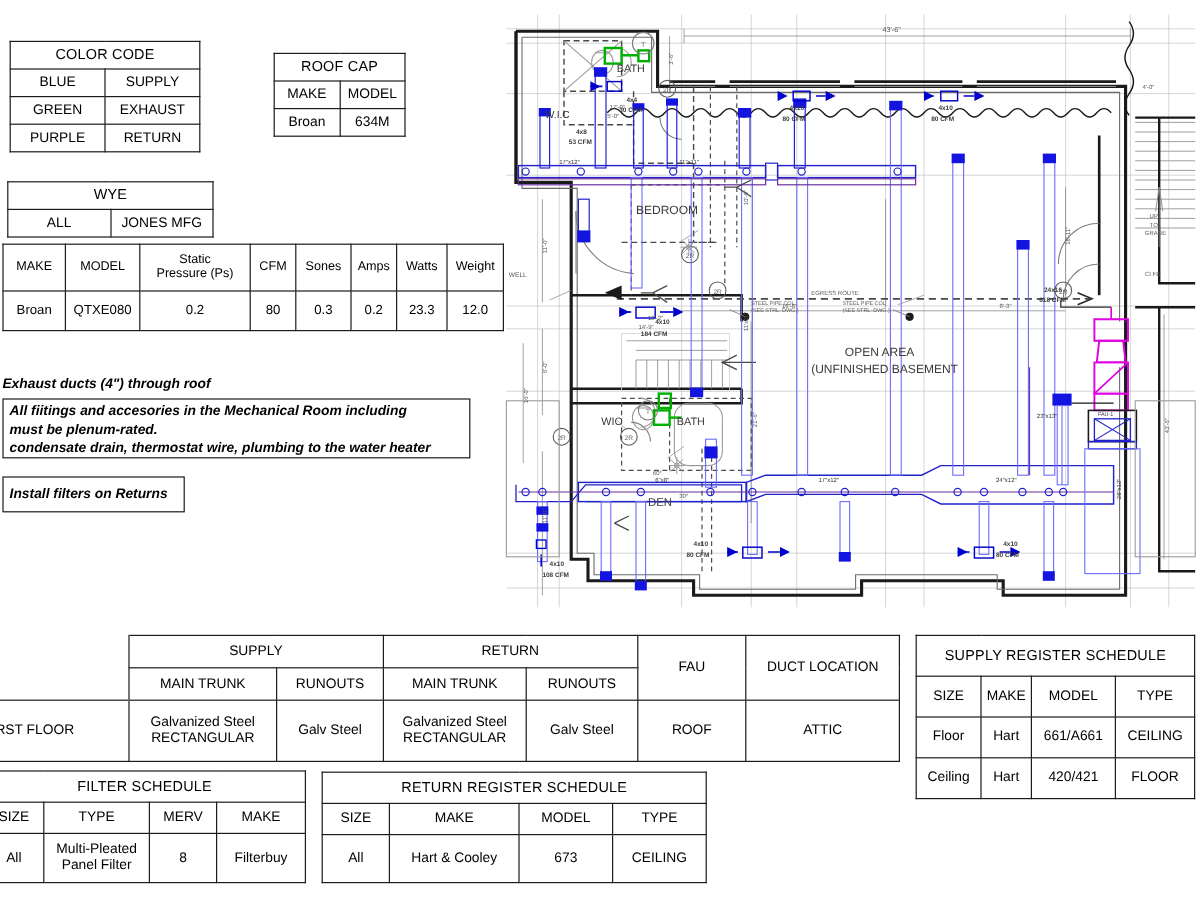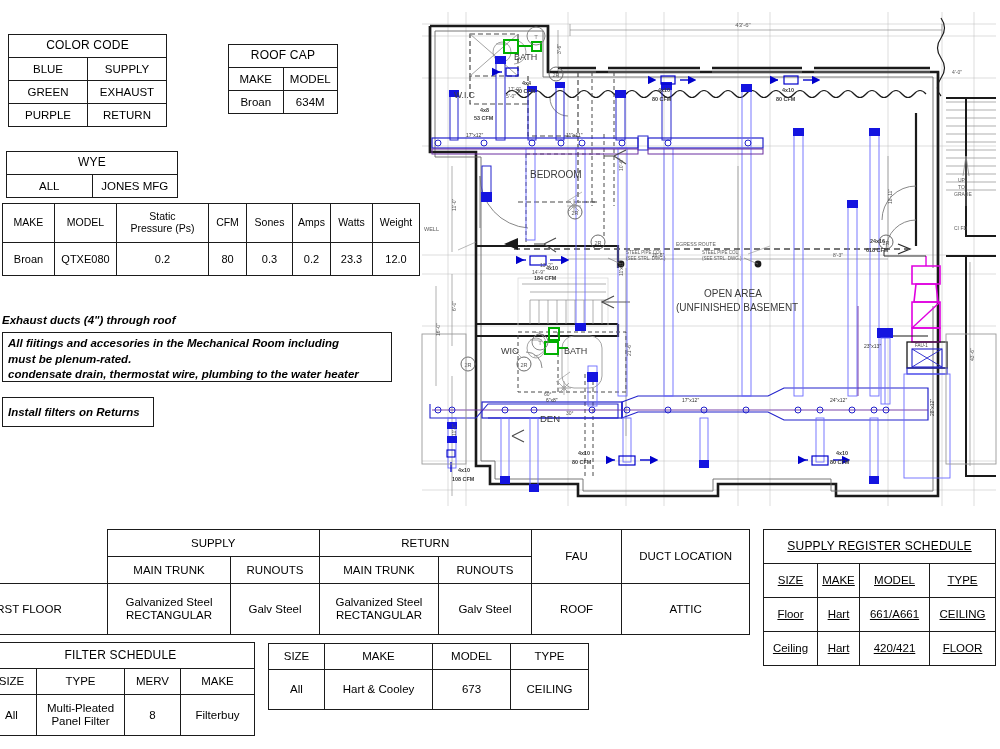--- a/index.html
+++ b/index.html
@@ -98,21 +98,21 @@
   #filter-sched { left: -14px; top: 642px; width: 268px; font-size: 11.5px; }
   #filter-sched td { height: 21px; }
   #filter-sched .datarow td { height: 36px; }
 
   
   #return-reg-sched { left: 268px; top: 643px; width: 320px; font-size: 11.5px; }
   #return-reg-sched td { height: 21px; }
   #return-reg-sched .datarow td { height: 35px; }
 
   
-  #supply-reg-sched { left: 763px; top: 529px; width: 232px; font-size: 11.5px; text-decoration: underline; }
+  #supply-reg-sched { left: 763px; top: 529px; width: 232px; font-size: 11.5px; }
   #supply-reg-sched td { height: 29px; }
 
   
   #floor-plan {
     position: absolute;
     left: 418px; top: 6px;
     width: 582px; height: 505px;
     overflow: hidden;
   }
   #floor-plan svg { display: block; }
@@ -299,20 +299,23 @@
   </table>
 
 <table class="sched" id="return-reg-sched">
   <colgroup>
     <col style="width:56px">
       <col style="width:108px">
       <col style="width:78px">
       <col style="width:78px">
   </colgroup>
   <tbody>
+      <tr>
+    <td colspan="4" class="title">RETURN REGISTER SCHEDULE</td>
+  </tr>
   <tr>
     <td>SIZE</td>
     <td>MAKE</td>
     <td>MODEL</td>
     <td>TYPE</td>
   </tr>
   <tr class="datarow">
     <td>All</td>
     <td>Hart &amp; Cooley</td>
     <td>673</td>

